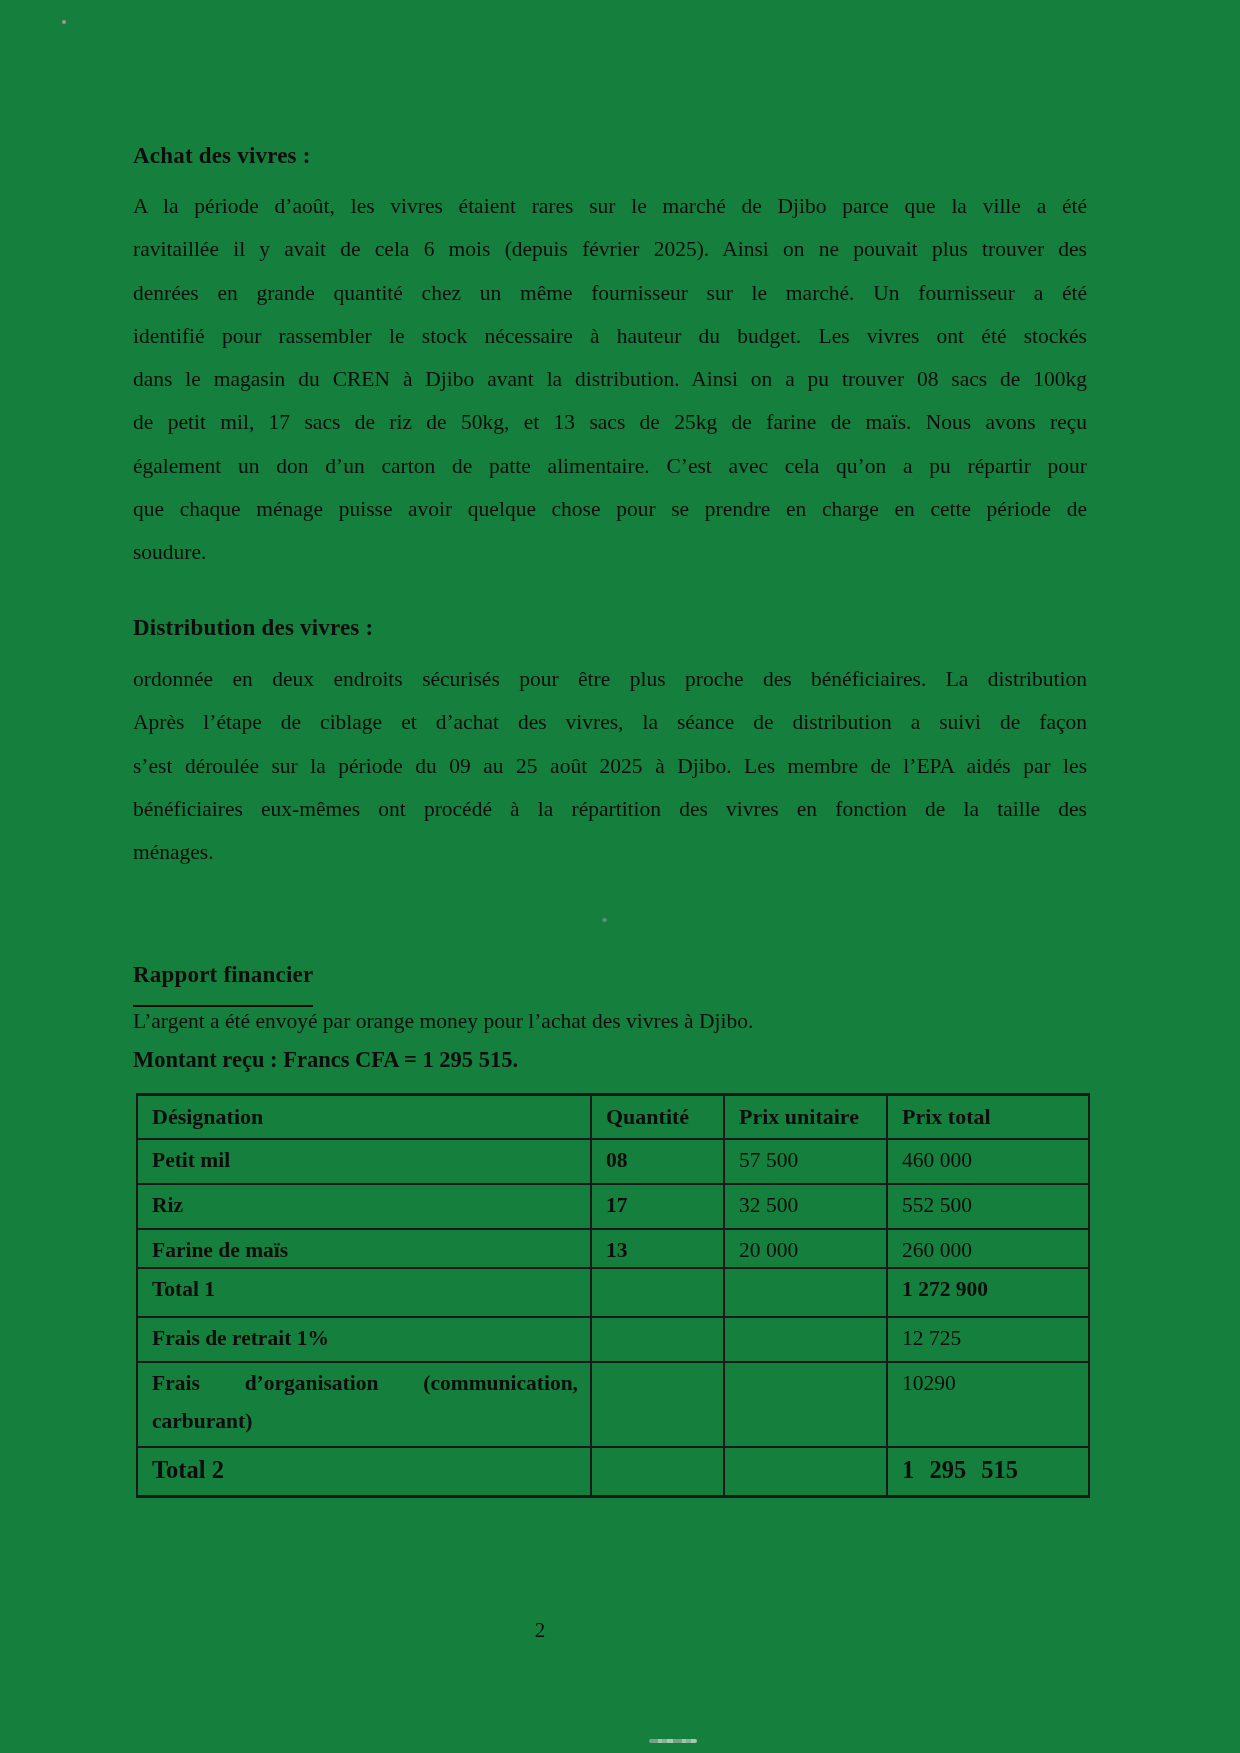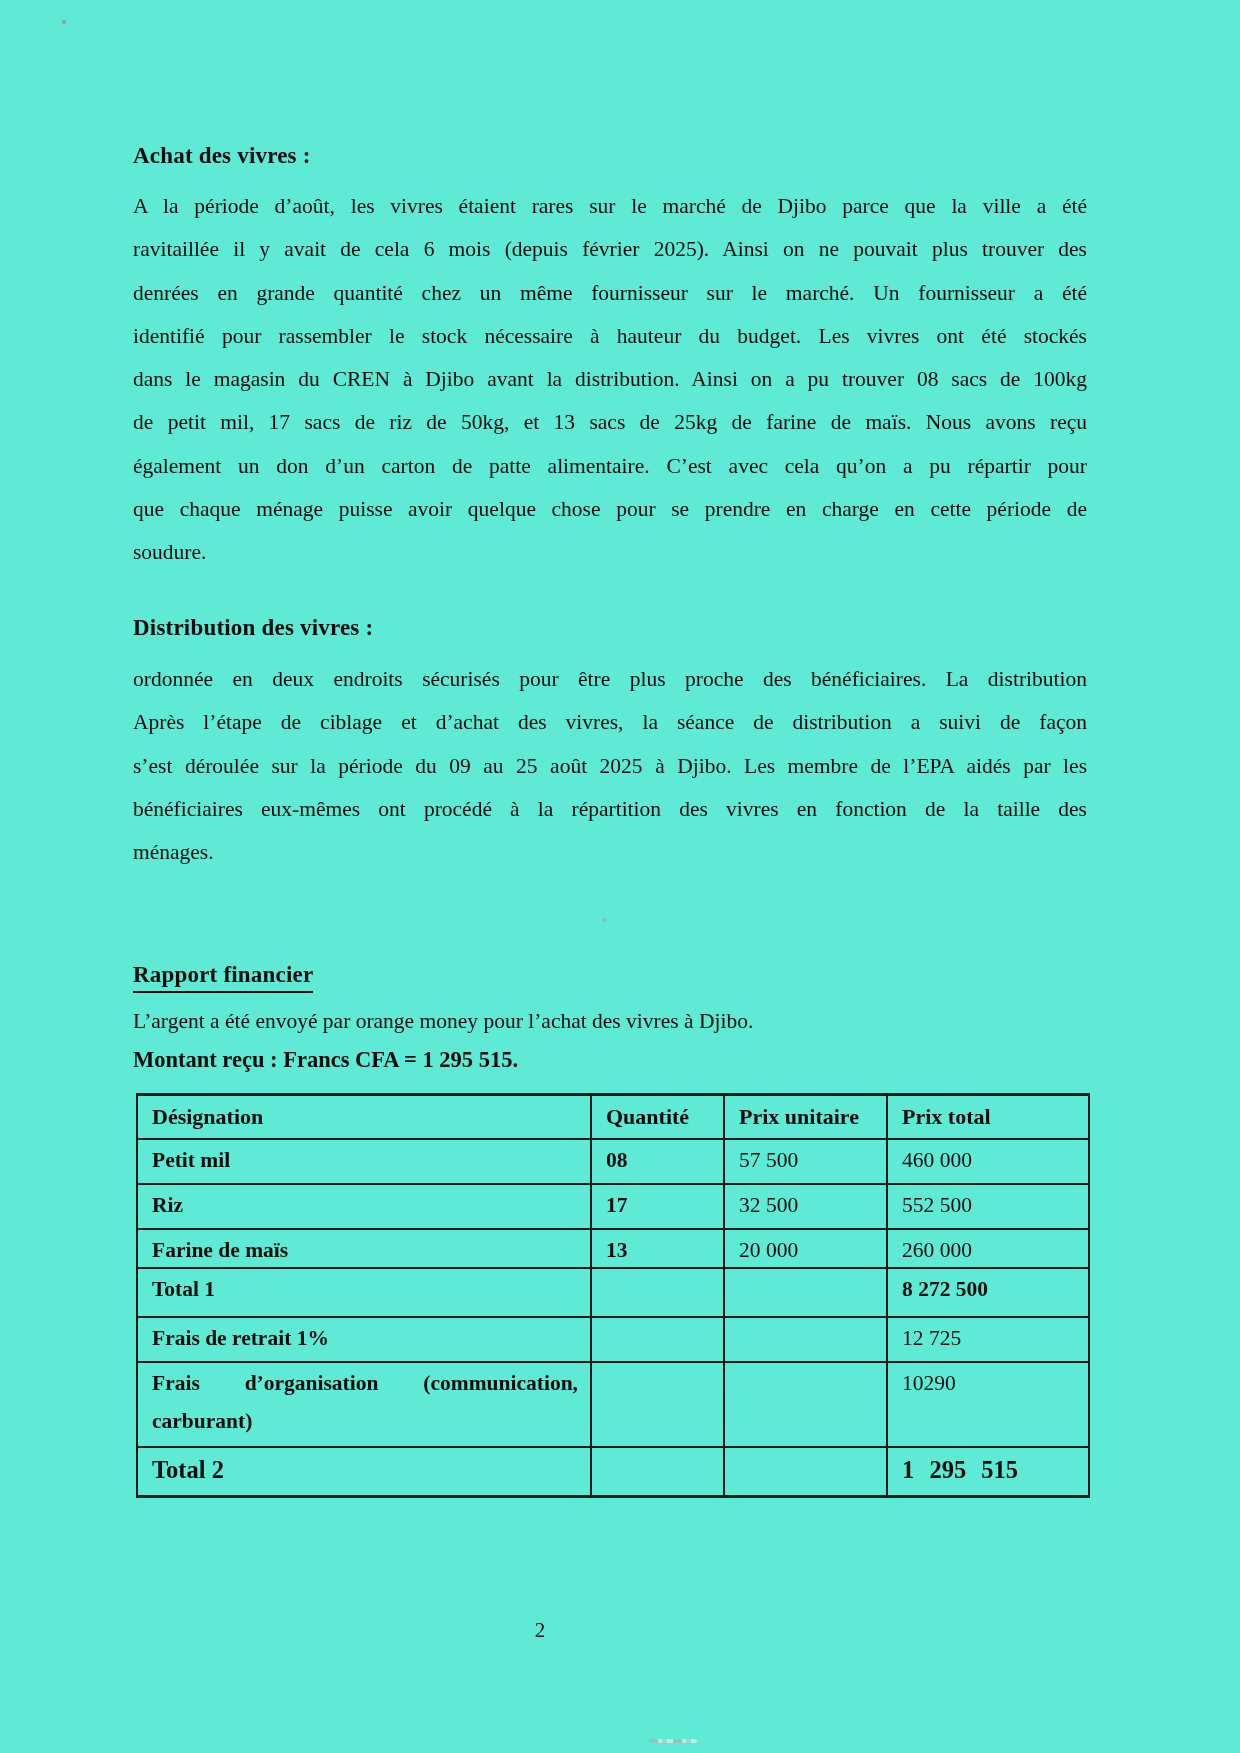--- a/index.html
+++ b/index.html
@@ -1,30 +1,30 @@
 <!DOCTYPE html>
 <html><head>
 <meta charset="utf-8">
 <style>
   html,body{margin:0;padding:0;background:#e8e8e8;}
   .page{
     position:relative;
     width:1240px;height:1753px;
     margin:0 auto;
-    background:#5eead4;
+    background:#15803d;
     color:#0d0d0d;
     font-family:"Liberation Serif","DejaVu Serif",serif;
     overflow:hidden;
   }
   .h1{
     position:absolute;left:133px;
     font-size:23px;font-weight:bold;line-height:30px;
     letter-spacing:.2px;
   }
-  .h1.underlined span{border-bottom:2.5px solid #0d0d0d;padding-bottom:4px;}
+  .h1.underlined span{border-bottom:2.5px solid #0d0d0d;padding-bottom:18px;}
   .para{
     position:absolute;left:133px;width:954px;
     font-size:21.5px;line-height:43.3px;
   }
   .para .line{
     text-align:justify;text-align-last:justify;
     white-space:normal;
   }
   .para .line.last{text-align:left;text-align-last:left;}
   .fin-line{
@@ -135,21 +135,21 @@
         <tr class="sep-strong" style="height: 39px;">
           <td class="b">Farine de maïs</td>
           <td class="b">13</td>
           <td>20 000</td>
           <td>260 000</td>
         </tr>
         <tr class="sep-strong" style="height: 49px;">
           <td class="b">Total 1</td>
           <td></td>
           <td></td>
-          <td class="b">8 272 500</td>
+          <td class="b">1 272 900</td>
         </tr>
         <tr style="height: 45px;">
           <td class="b">Frais de retrait 1%</td>
           <td></td>
           <td></td>
           <td>12 725</td>
         </tr>
         <tr style="height: 85px;">
           <td class="b">
             <span class="cell-justify">Frais d’organisation (communication,</span>

